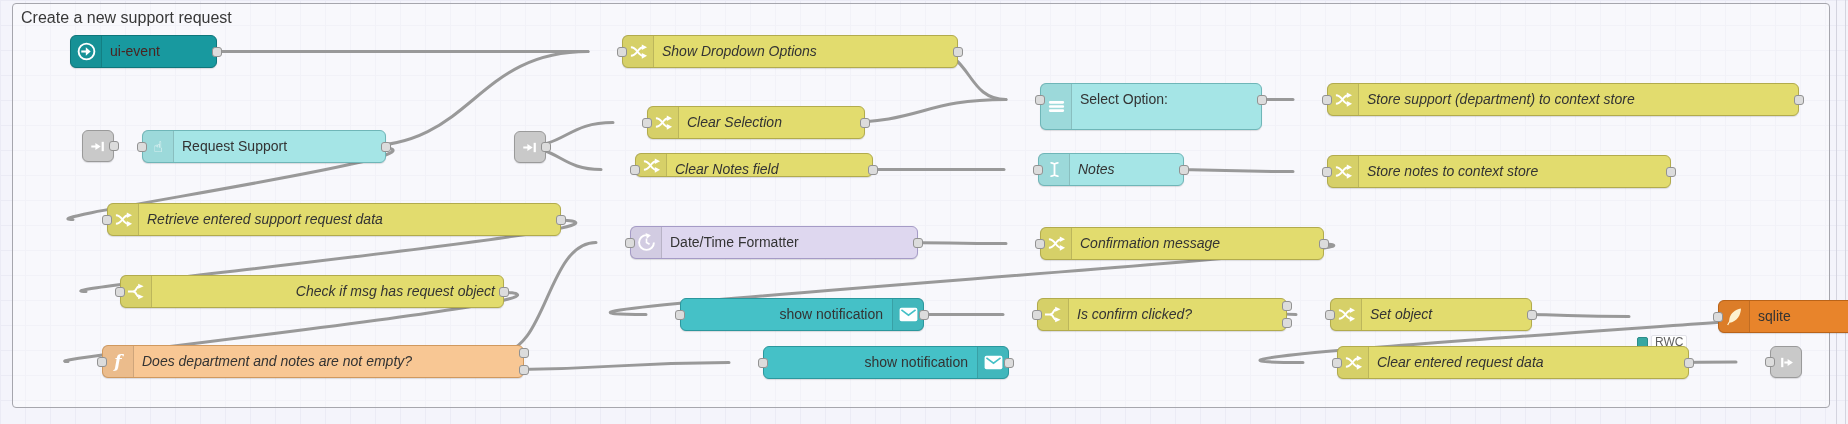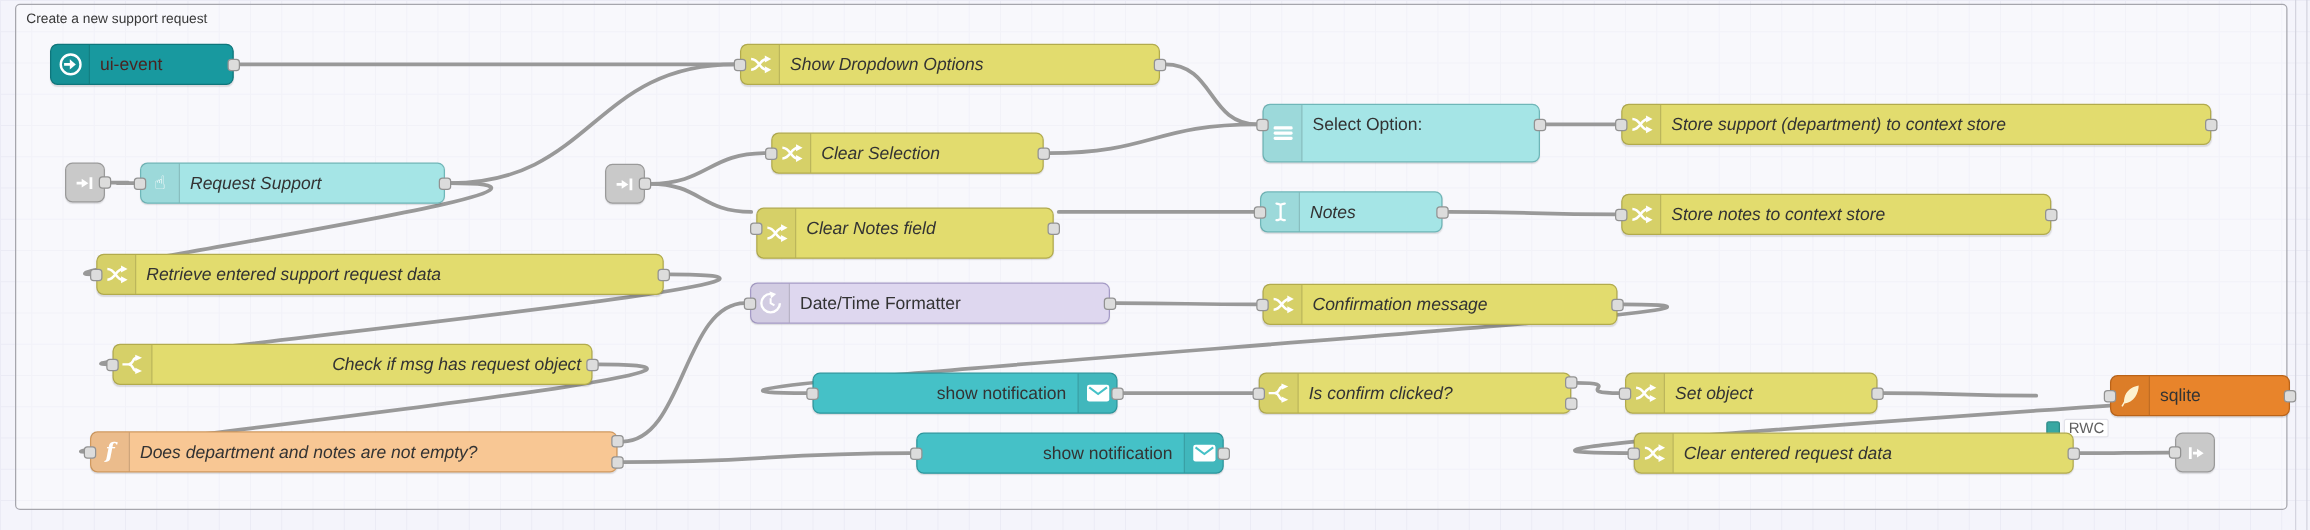--- a/index.html
+++ b/index.html
@@ -14,27 +14,28 @@
       linear-gradient(#ebebf5 1px, transparent 1px),
       linear-gradient(90deg, #ebebf5 1px, transparent 1px);
     background-size:25px 25px;
   }
   .canvas-edge{position:absolute;top:0;bottom:0;width:1px;background:#d4d4df;z-index:0;}
   #flow-group{
     position:absolute;border:1px solid #a6a6ad;border-radius:4px;
     background:rgba(255,255,255,0.35);z-index:0;box-sizing:border-box;
   }
   #group-label{
-    position:absolute;left:8px;top:5px;font-size:11px;color:#383838;white-space:nowrap;
+    position:absolute;left:8px;top:5px;font-size:16px;color:#383838;white-space:nowrap;
   }
   #wires{position:absolute;left:0;top:0;z-index:1;}
   #wires path{stroke:#999;stroke-width:3;fill:none;stroke-linecap:round;}
   .node{
     position:absolute;border:1px solid;border-radius:6px;box-sizing:border-box;z-index:2;
     box-shadow:0 1px 1px rgba(0,0,0,0.12);
+    margin-left:30px;
   }
   .icon-region{
     position:absolute;top:0;bottom:0;left:0;width:30px;
     background:rgba(0,0,0,0.05);border-right:1px solid rgba(0,0,0,0.12);
     display:flex;align-items:center;justify-content:center;
   }
   .icon-right .icon-region{
     left:auto;right:0;border-right:none;border-left:1px solid rgba(0,0,0,0.12);
   }
   .icon-region svg{width:19px;height:19px;display:block;}
@@ -160,35 +161,35 @@
             <path d="M6.3 5.8L12.6 10l-6.3 4.2z" fill="#fff"></path>
             <path d="M15 4.5v11" stroke="#fff" stroke-width="2.6"></path>
           </svg>
         </span>
         <div class="port" style="right: -6px; top: 10px;"></div>
       </div>
       <div class="node" style="left: 112px; top: 130px; width: 244px; height: 33px; background: rgb(165, 229, 230); border-color: rgb(111, 182, 184);">
         <span class="icon-region" style="color: rgb(165, 229, 230);">
           <span class="hand">☝</span>
         </span>
-        <span class="node-label" style="color: rgb(51, 51, 51); line-height: 31px; font-style: italic;">Request Support</span>
+        <span class="node-label" style="color: rgb(51, 51, 51); line-height: 31px;">Request Support</span>
         <div class="port" style="left: -6px; top: 10.5px;"></div>
         <div class="port" style="right: -6px; top: 10.5px;"></div>
       </div>
       <div class="node link-node" style="left: 484px; top: 131px; width: 32px; height: 32px; background: rgb(201, 201, 201); border-color: rgb(154, 154, 154);">
         <span class="icon-region" style="color: rgb(201, 201, 201);">
           <svg viewBox="0 0 20 20">
             <path d="M1.5 10h6" stroke="#fff" stroke-width="2.4"></path>
             <path d="M6.3 5.8L12.6 10l-6.3 4.2z" fill="#fff"></path>
             <path d="M15 4.5v11" stroke="#fff" stroke-width="2.6"></path>
           </svg>
         </span>
         <div class="port" style="right: -6px; top: 10px;"></div>
       </div>
-      <div class="node" style="left: 605px; top: 166px; width: 238px; height: 41px; background: rgb(226, 220, 110); border-color: rgb(178, 171, 77);">
+      <div class="node" style="left: 605px; top: 153px; width: 238px; height: 24px; background: rgb(226, 220, 110); border-color: rgb(178, 171, 77);">
         <span class="icon-region" style="color: rgb(226, 220, 110);">
           <svg viewBox="0 0 20 20">
             <path d="M2 5.5C9 5.5 9 14.5 15 14.5M2 14.5C9 14.5 9 5.5 15 5.5" stroke="#fff" stroke-width="2.1" fill="none"></path>
             <path d="M13.5 2.5L19 5.5l-5.5 3z" fill="#fff"></path>
             <path d="M13.5 11.5L19 14.5l-5.5 3z" fill="#fff"></path>
           </svg>
         </span>
         <span class="node-label italic" style="color: rgb(51, 51, 51); line-height: 31px;">Clear Notes field</span>
         <div class="port" style="left: -6px; top: 10.5px;"></div>
         <div class="port" style="right: -6px; top: 10.5px;"></div>

